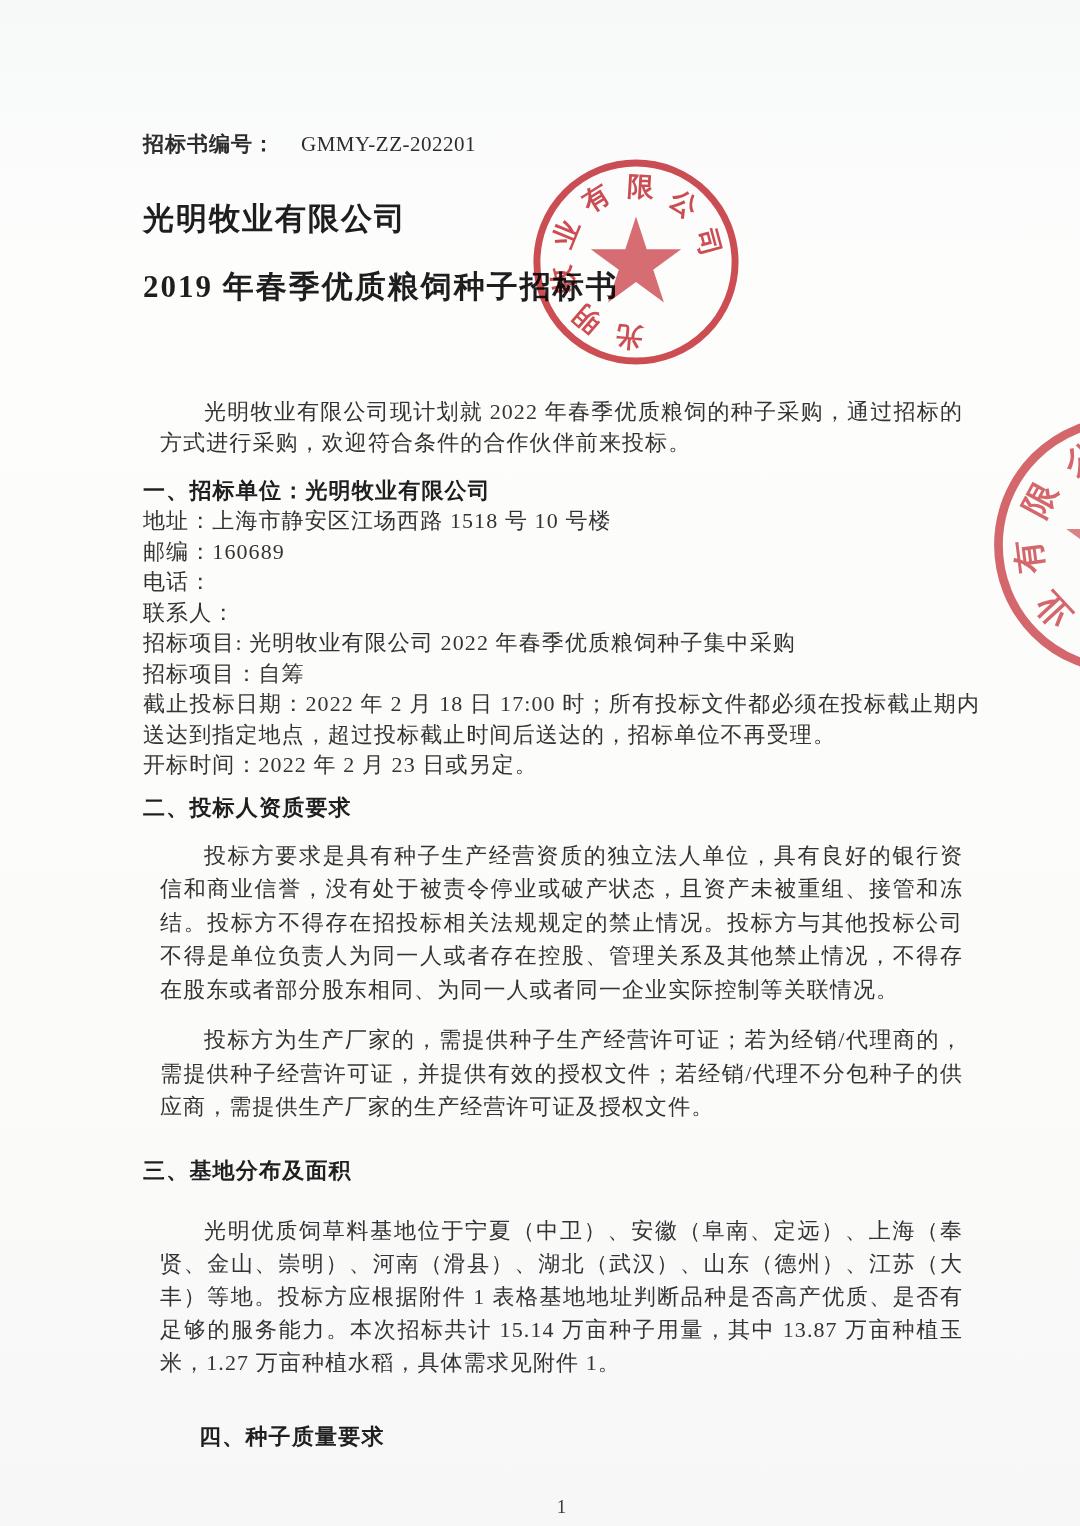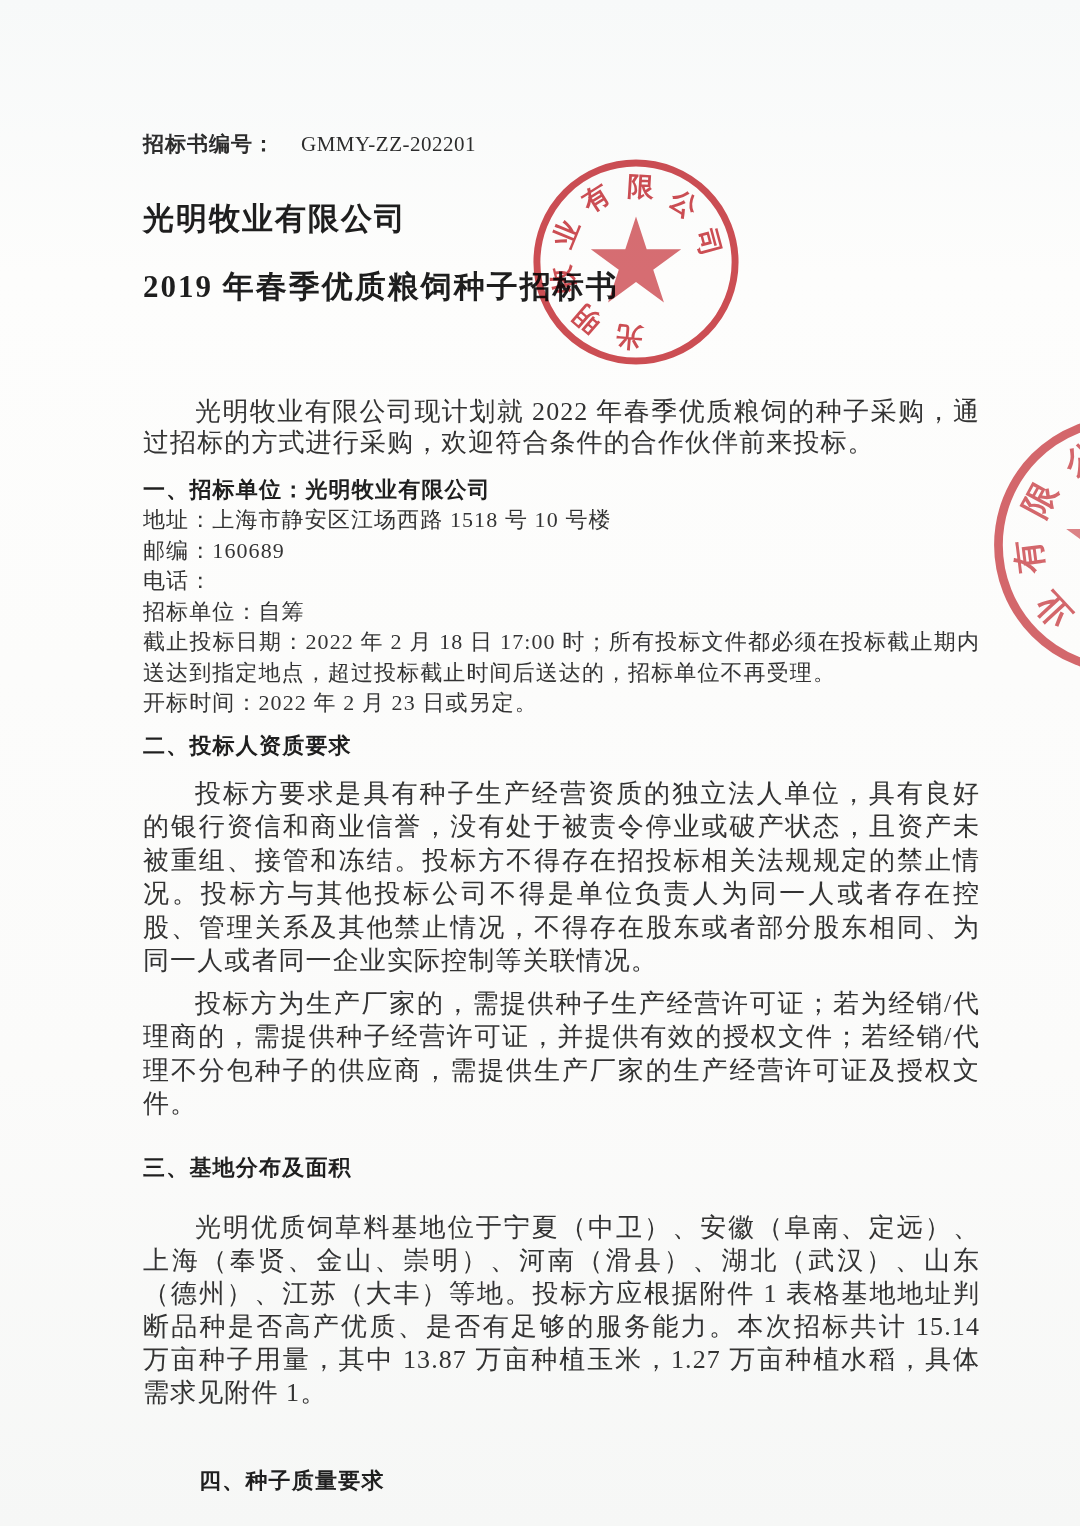--- a/index.html
+++ b/index.html
@@ -33,25 +33,25 @@
   .title{
     text-align:left;
     font-size:31px;
     font-weight:700;
     letter-spacing:2px;
     color:#1e1e1e;
   }
   .title-1{margin:40px 0 0 0;}
   .title-2{margin:26px 0 0 0;}
   .para{
-    font-size:26px;
+    font-size:22px;
     line-height:31px;
     letter-spacing:1.1px;
     text-align:justify;
-    margin:0;
+    margin:17px;
     color:#333;
   }
   .indent{text-indent:2em;}
   .intro{margin-top:88px;}
   .heading{
     font-size:22px;
     font-weight:700;
     letter-spacing:1.2px;
     color:#1f1f1f;
     line-height:31px;
@@ -63,21 +63,21 @@
     line-height:30.5px;
     letter-spacing:1.1px;
     text-align:justify;
     color:#333;
   }
   .h2{margin-top:11px;}
   .p2a{margin-top:16px;line-height:33.5px;}
   .p2b{margin-top:9px;line-height:33.5px;}
   .h3{margin-top:31px;}
   .p3a{margin-top:28px;line-height:33px;}
-  .h4{margin-top:56px;margin-left:56px;}
+  .h4{margin-top:42px;margin-left:56px;}
   .page-number{
     margin-top:44px;
     text-align:center;
     font-size:19px;
     letter-spacing:0;
     color:#3a3a3a;
   }
   
   .seal{
     position:absolute;
@@ -148,21 +148,23 @@
 
     <div class="title title-1">光明牧业有限公司</div>
     <div class="title title-2">2019 年春季优质粮饲种子招标书</div>
 
     <p class="para indent intro">光明牧业有限公司现计划就 2022 年春季优质粮饲的种子采购，通过招标的方式进行采购，欢迎符合条件的合作伙伴前来投标。</p>
 
     <div class="heading h1">一、招标单位：光明牧业有限公司</div>
     <div class="info-line">地址：上海市静安区江场西路 1518 号 10 号楼</div>
     <div class="info-line">邮编：160689</div>
     <div class="info-line">电话：</div>
-    <div class="info-line">招标单位：自筹</div>
+    <div class="info-line">联系人：</div>
+    <div class="info-line">招标项目: 光明牧业有限公司 2022 年春季优质粮饲种子集中采购</div>
+    <div class="info-line">招标项目：自筹</div>
     <div class="info-line">截止投标日期：2022 年 2 月 18 日 17:00 时；所有投标文件都必须在投标截止期内送达到指定地点，超过投标截止时间后送达的，招标单位不再受理。</div>
     <div class="info-line">开标时间：2022 年 2 月 23 日或另定。</div>
 
     <div class="heading h2">二、投标人资质要求</div>
     <p class="para indent p2a">投标方要求是具有种子生产经营资质的独立法人单位，具有良好的银行资信和商业信誉，没有处于被责令停业或破产状态，且资产未被重组、接管和冻结。投标方不得存在招投标相关法规规定的禁止情况。投标方与其他投标公司不得是单位负责人为同一人或者存在控股、管理关系及其他禁止情况，不得存在股东或者部分股东相同、为同一人或者同一企业实际控制等关联情况。</p>
     <p class="para indent p2b">投标方为生产厂家的，需提供种子生产经营许可证；若为经销/代理商的，需提供种子经营许可证，并提供有效的授权文件；若经销/代理不分包种子的供应商，需提供生产厂家的生产经营许可证及授权文件。</p>
 
     <div class="heading h3">三、基地分布及面积</div>
     <p class="para indent p3a">光明优质饲草料基地位于宁夏（中卫）、安徽（阜南、定远）、上海（奉贤、金山、崇明）、河南（滑县）、湖北（武汉）、山东（德州）、江苏（大丰）等地。投标方应根据附件 1 表格基地地址判断品种是否高产优质、是否有足够的服务能力。本次招标共计 15.14 万亩种子用量，其中 13.87 万亩种植玉米，1.27 万亩种植水稻，具体需求见附件 1。</p>
 

